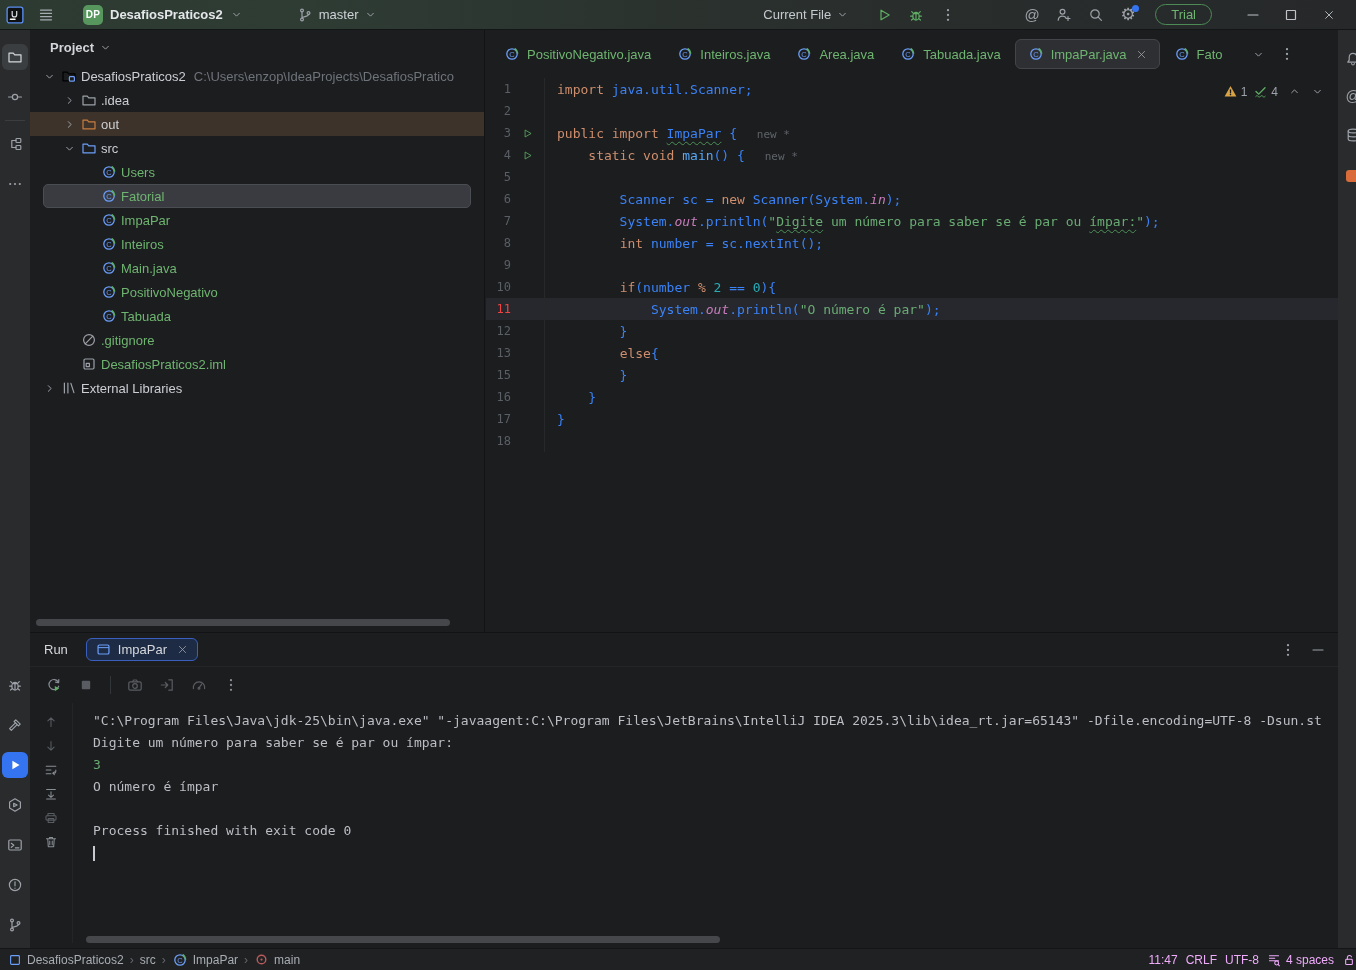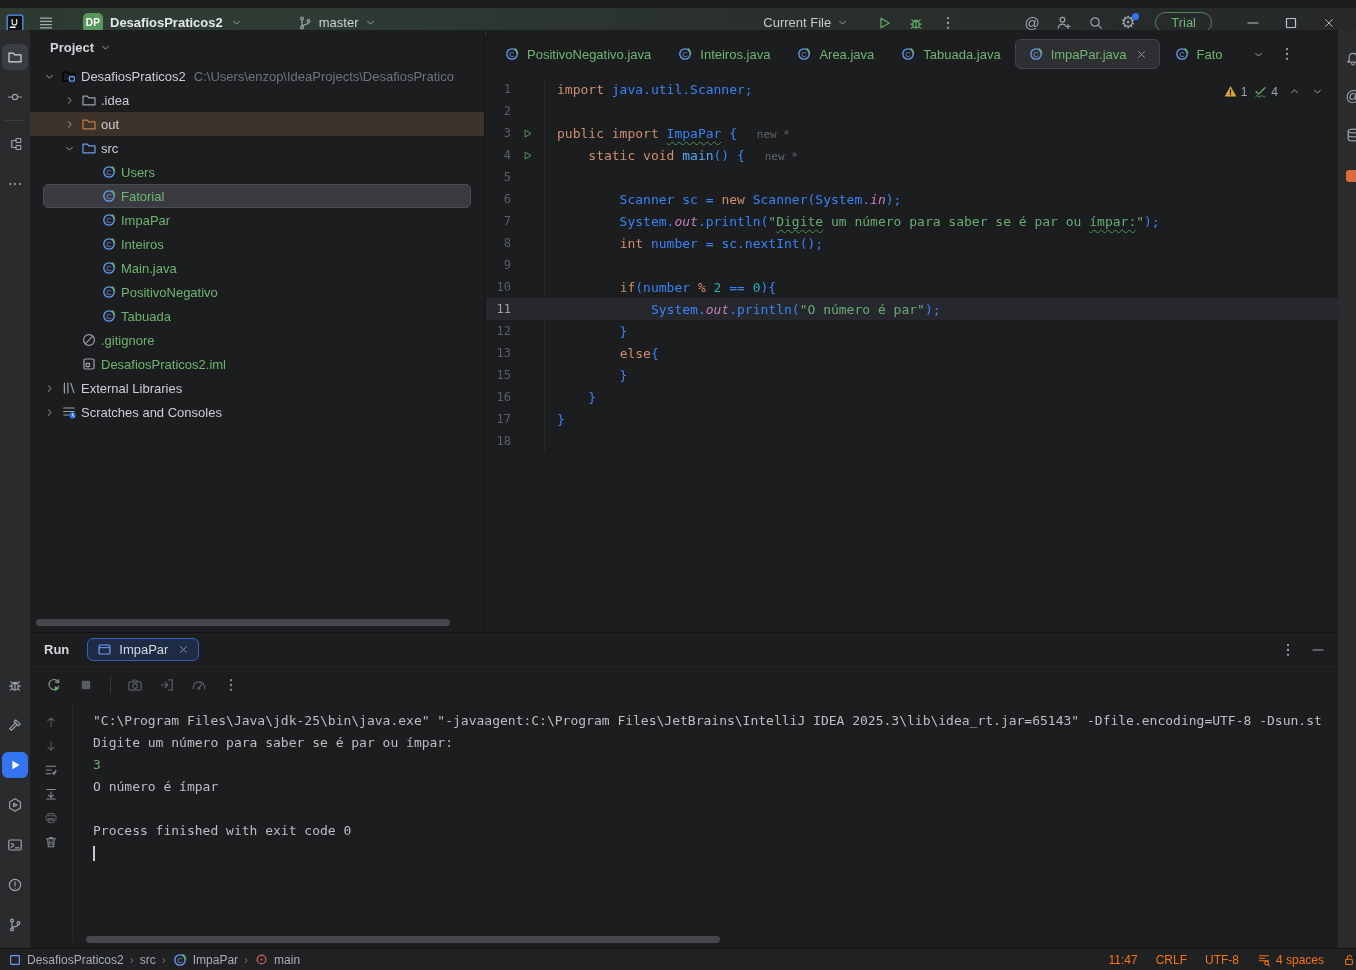--- a/index.html
+++ b/index.html
@@ -1,20 +1,20 @@
 <!DOCTYPE html>
 <html><head>
 <meta charset="utf-8">
 <style>
   html,body{margin:0;padding:0;background:#1b1d1f;overflow:hidden;
     font-family:"Liberation Sans",sans-serif;}
   #app{position:relative;width:1356px;height:970px;background:#1b1d1f;}
 
   
-  #titlebar{position:absolute;top:8px;left:0;right:0;height:30px;
+  #titlebar{position:absolute;top:0;left:0;right:0;height:30px;
     background:linear-gradient(90deg,#2c3a31 0%,#2e3c34 22%,#2a302d 55%,#26282a 100%);
     display:flex;align-items:center;border-bottom:1px solid #141517;box-sizing:border-box;justify-content:flex-end;}
   .tb-left{display:flex;align-items:center;gap:8px;padding-left:5px;}
   .ide-logo{width:20px;height:20px;display:flex;align-items:center;justify-content:center;}
   .tbtn{width:26px;height:24px;display:flex;align-items:center;justify-content:center;color:#a8acb2;border-radius:4px;}
   .proj-widget{display:flex;align-items:center;gap:7px;margin-left:16px;color:#e4e6e9;font-size:13px;font-weight:bold;}
   .dp-badge{width:20px;height:20px;border-radius:5px;background:#57965c;color:#fff;font-size:10px;font-weight:bold;
     display:flex;align-items:center;justify-content:center;letter-spacing:.2px;}
   .chev{color:#9da1a8;display:flex;align-items:center;}
   .branch-widget{display:flex;align-items:center;gap:6px;margin-left:46px;color:#ced1d6;font-size:13px;font-weight:normal;}
@@ -60,42 +60,42 @@
   .etab .ticon{display:flex;align-items:center;}
   .etab.active{background:#2d2f33;border:1px solid #43454a;}
   .etab.trunc{width:66px;overflow:hidden;padding-right:0;}
   .tclose{color:#9da1a8;display:flex;align-items:center;margin-left:2px;}
   .tclose svg{width:11px;height:11px;}
   .tab-extra{display:flex;align-items:center;color:#9da1a8;gap:14px;margin-left:10px;}
   #code-area{position:relative;padding-top:6px;font-family:"DejaVu Sans Mono","Liberation Mono",monospace;font-size:13px;}
   .cline{height:22px;display:flex;align-items:center;}
   .cline.cur{background:#26282d;}
   .lnum{width:25px;flex:none;text-align:right;color:#5a5e65;font-size:12px;}
-  .cline.cur .lnum{color:#a3a3a3;}
+  .cline.cur .lnum{color:#ef4444;}
   .grun{width:33px;flex:none;display:flex;align-items:center;justify-content:center;color:#5fad65;align-self:stretch;border-right:1px solid #26282a;}
   .grun svg{width:11px;height:11px;}
   .ctext{padding-left:12px;white-space:pre;}
   .ctext .k{color:#cf8e6d;}
   .ctext .d{color:#3b82f6;}
   .ctext .m{color:#56a8f5;}
   .ctext .s{color:#6aab73;}
   .ctext .n{color:#2aacb8;}
   .ctext .f{color:#c77dbb;font-style:italic;}
   .ctext .w{text-decoration:underline wavy #4e9159 1px;text-underline-offset:3px;}
   .ctext .i{color:#5f6368;font-size:11px;padding-left:12px;}
   #inspections{position:absolute;top:54px;right:14px;display:flex;align-items:center;gap:6px;color:#9da1a8;font-size:12px;}
   #inspections .grp{display:flex;align-items:center;gap:3px;}
   #inspections .chevbtn{display:flex;align-items:center;margin-left:4px;}
   #inspections .chevbtn svg{width:13px;height:13px;}
 
   
   #run-panel{position:absolute;top:632px;left:30px;right:18px;height:316px;background:#1b1d1f;
     border-top:1px solid #121314;box-sizing:border-box;overflow:hidden;}
   .run-header{height:33px;display:flex;align-items:center;padding:0 12px 0 14px;}
-  .run-title{color:#d5d7db;font-size:13px;font-weight:bold;margin-right:18px;}
+  .run-title{color:#d5d7db;font-size:13px;font-weight:normal;margin-right:18px;}
   .run-tab{display:flex;align-items:center;gap:7px;padding:3px 9px;border:1px solid #3b5fbf;background:#1d2b45;border-radius:6px;color:#d6d8dd;font-size:13px;}
   .run-tab .tclose{margin-left:3px;}
   .run-head-right{margin-left:auto;display:flex;align-items:center;gap:14px;color:#9da1a8;}
   .run-toolbar{height:36px;display:flex;align-items:center;gap:16px;padding-left:16px;border-top:1px solid #232527;}
   .rt-ic{display:flex;align-items:center;color:#8a8e95;}
   .rt-ic.dim{color:#595c61;}
   .rt-div{width:1px;height:18px;background:#333639;}
   .run-body{display:flex;height:240px;}
   .console-gutter{width:42px;flex:none;display:flex;flex-direction:column;align-items:center;gap:10px;padding-top:12px;color:#8a8e95;}
   .cg-ic{display:flex;align-items:center;justify-content:center;}
@@ -105,21 +105,21 @@
     color:#bcbec4;white-space:pre;overflow:hidden;}
   .c-input{color:#6aab73;}
   .caret{display:inline-block;width:2px;height:15px;background:#c8cacf;vertical-align:middle;}
 
   
   #statusbar{position:absolute;bottom:0;left:0;right:0;height:22px;background:#1f2123;border-top:1px solid #141517;
     display:flex;align-items:center;font-size:12px;color:#9da1a8;padding:0 8px;box-sizing:border-box;overflow:hidden;}
   .crumbs{display:flex;align-items:center;gap:6px;white-space:nowrap;}
   .crumb{display:flex;align-items:center;gap:5px;color:#a9adb3;}
   .crumb-sep{color:#63666c;}
-  .sb-right{margin-left:auto;display:flex;align-items:center;gap:18px;color:#f97316;}
+  .sb-right{margin-left:auto;display:flex;align-items:center;gap:8px;color:#f0abfc;}
   .sb-item{display:flex;align-items:center;gap:5px;}
   svg{display:block;}
 </style>
 </head>
 <body>
 
 <div id="app">
 
   <div id="titlebar">
     <div class="tb-left">
@@ -479,37 +479,20 @@
             <svg viewBox="0 0 16 16" width="13" height="13" fill="none" stroke="currentColor" stroke-width="1.2" stroke-linecap="round" stroke-linejoin="round">
               <path d="M6.5 4.5L10 8l-3.5 3.5"></path>
             </svg>
           </span>
           <span class="ticon" style="color:#9da1a8">
             <svg viewBox="0 0 16 16" width="16" height="16" fill="none" stroke="currentColor" stroke-width="1.2" stroke-linecap="round" stroke-linejoin="round">
               <path d="M3.4 3v10M6.9 3v10M9.9 3.4l3 9.2"></path>
             </svg>
           </span>
           <span class="lab-white">External Libraries</span>
-        </div>
-        <div class="trow" style="--pad: 13px;">
-          <span class="chevslot">
-            <svg viewBox="0 0 16 16" width="13" height="13" fill="none" stroke="currentColor" stroke-width="1.2" stroke-linecap="round" stroke-linejoin="round">
-              <path d="M6.5 4.5L10 8l-3.5 3.5"></path>
-            </svg>
-          </span>
-          <span class="ticon" style="color:#9da1a8">
-            <svg viewBox="0 0 16 16" width="16" height="16" fill="none" stroke="currentColor" stroke-width="1.2" stroke-linecap="round" stroke-linejoin="round">
-              <path d="M2.8 4h10.4M2.8 7.5h10.4M2.8 11h5.2"></path>
-            </svg>
-            <svg viewBox="0 0 16 16" width="16" height="16" style="margin-left:-16px">
-              <circle cx="11.6" cy="11.4" r="3.1" fill="#3574f0"></circle>
-              <path d="M11.6 9.8v1.7l1.2.8" stroke="#fff" stroke-width="0.9" fill="none" stroke-linecap="round"></path>
-            </svg>
-          </span>
-          <span class="lab-white">Scratches and Consoles</span>
         </div>
       </div>
     <div class="hscroll" style="bottom:6px;left:6px;width:414px;"></div>
   </div>
 
   <div id="editor">
     <div class="tabbar">
       <div id="tabs" style="display:flex;align-items:center;gap:2px;">
           <div class="etab">
             <span class="ticon">

